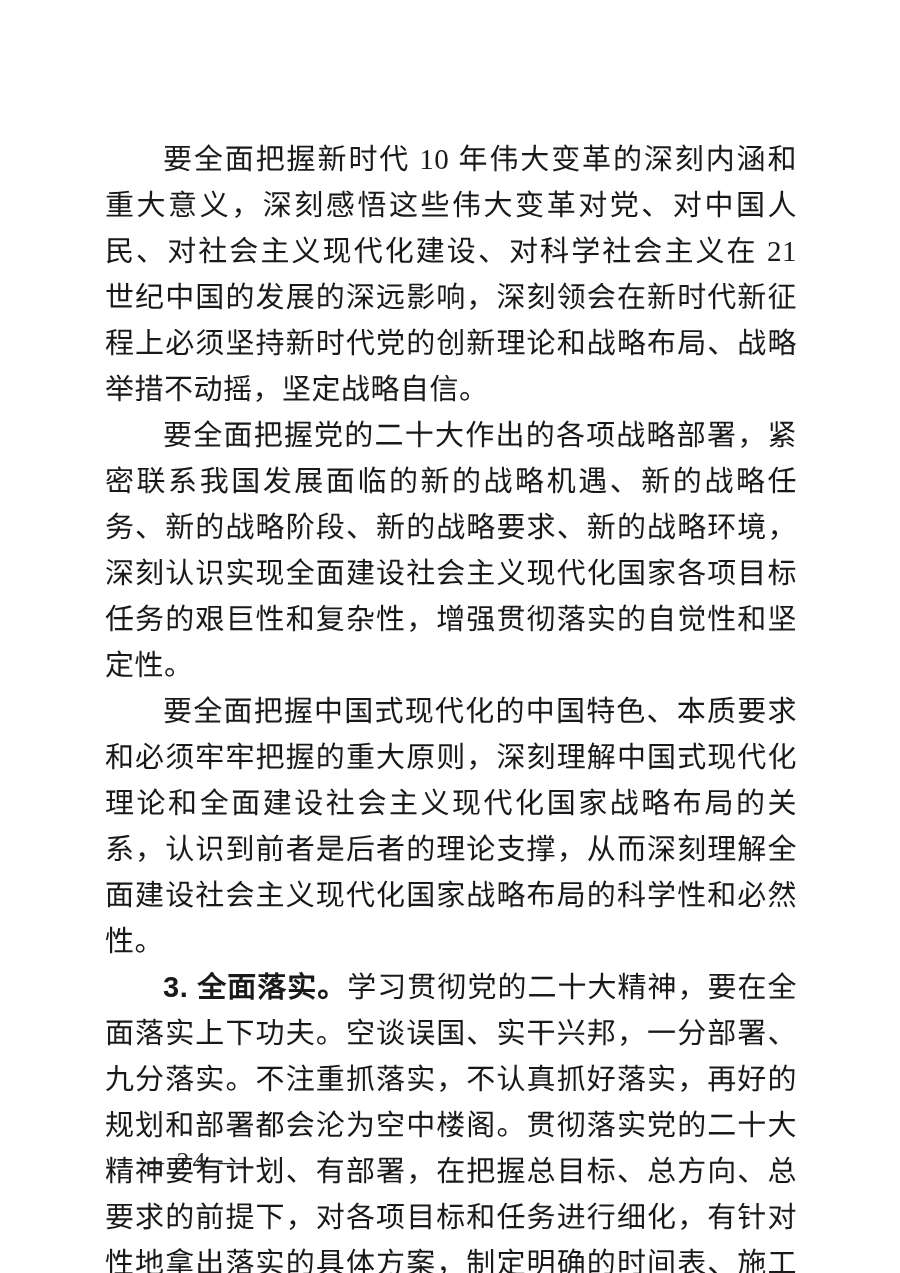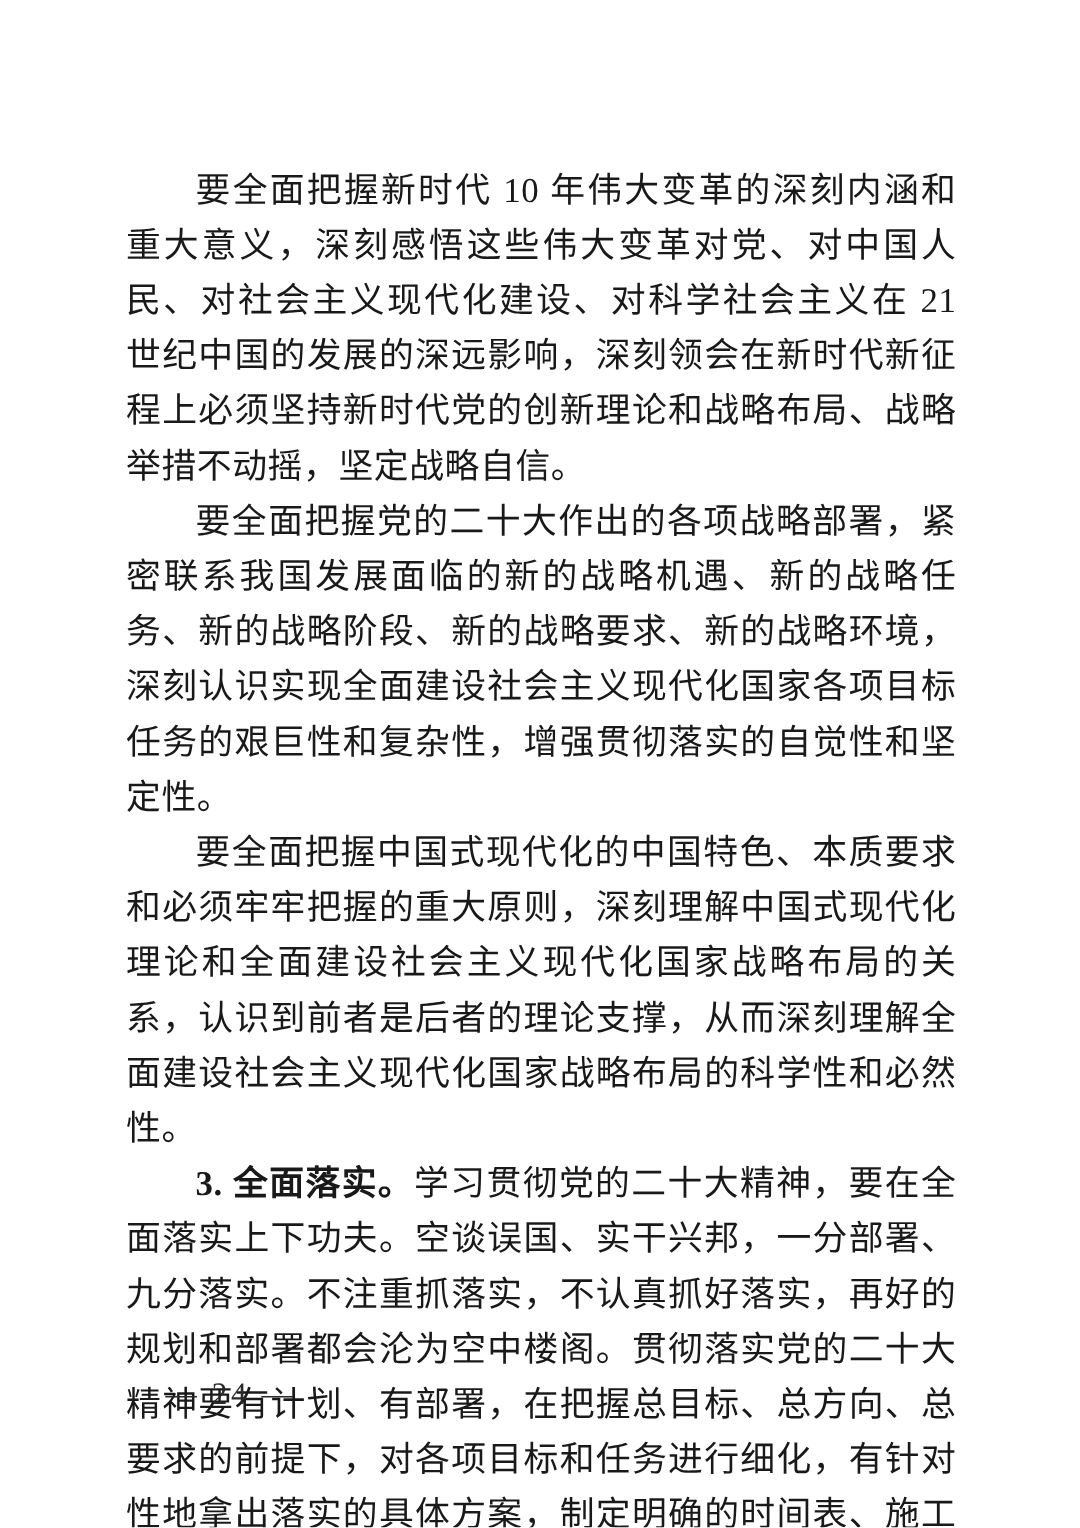--- a/index.html
+++ b/index.html
@@ -28,21 +28,21 @@
     text-justify: inter-ideograph;
     letter-spacing: 0.5px;
   }
   .para {
     margin: 0;
     padding: 0;
     text-indent: 2em;
   }
   .para-lead {
     font-weight: 700;
-    font-family: Liberation Serif, serif;
+    font-family: Liberation Sans, sans-serif;
     letter-spacing: 0.5px;
   }
   .footer {
     position: absolute;
     left: 138px;
     top: 1147px;
     font-size: 26px;
     line-height: 30px;
     color: #2a2a2a;
     letter-spacing: 3px;

